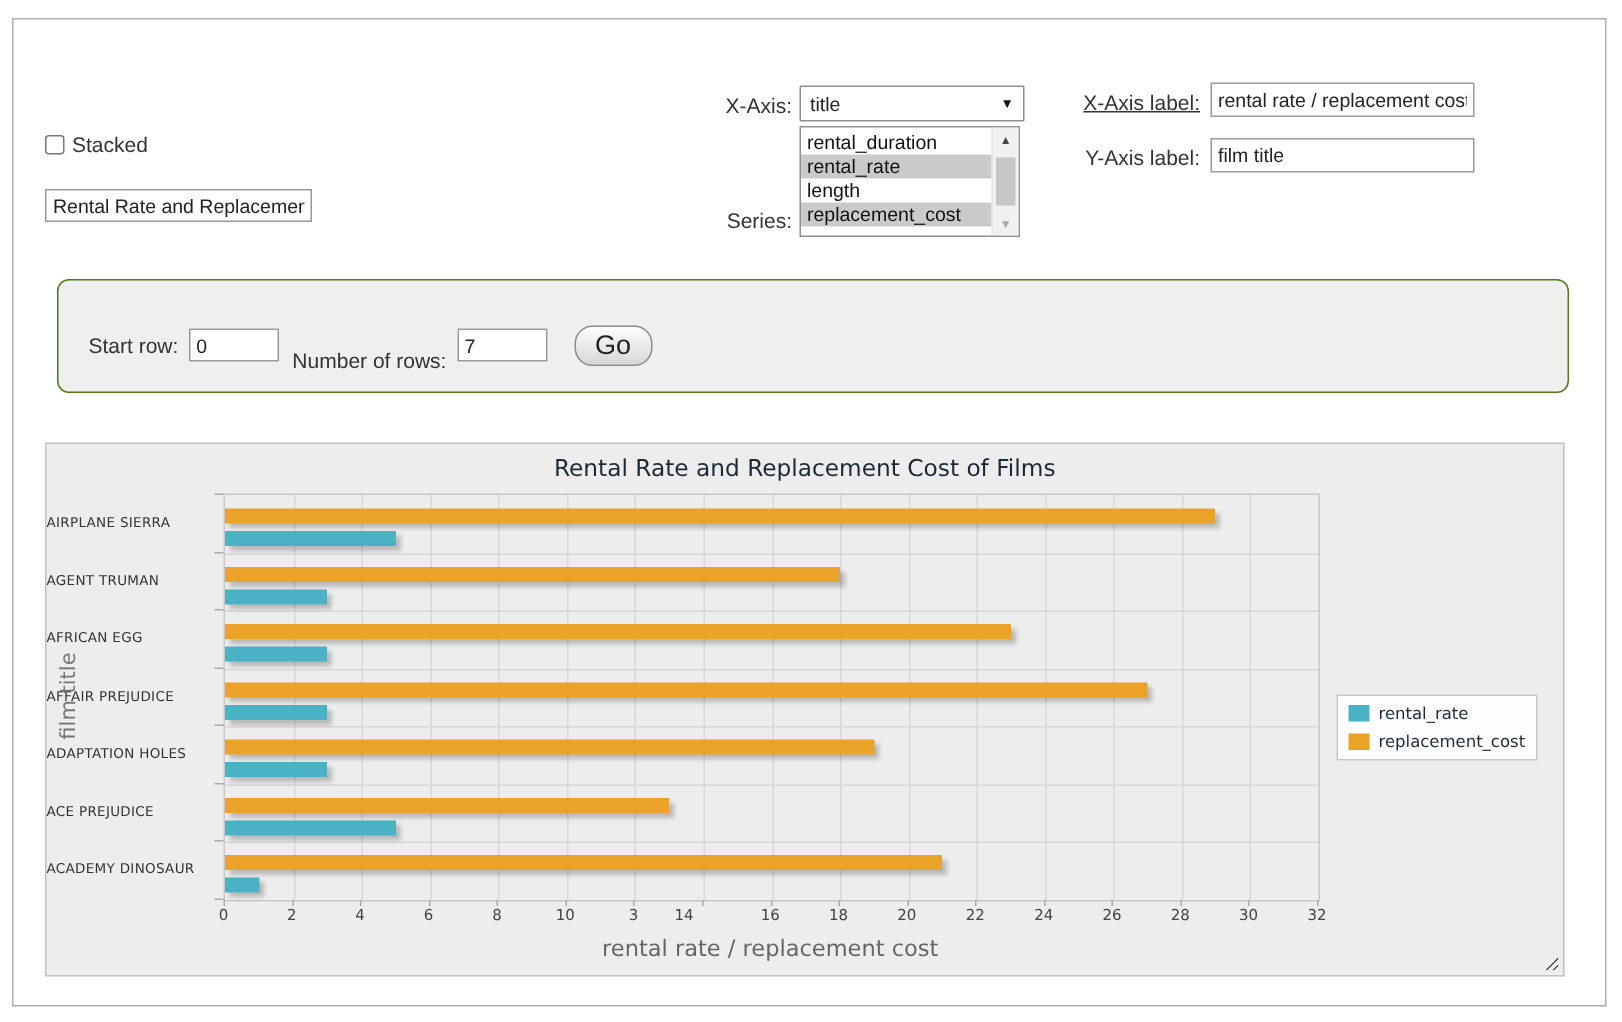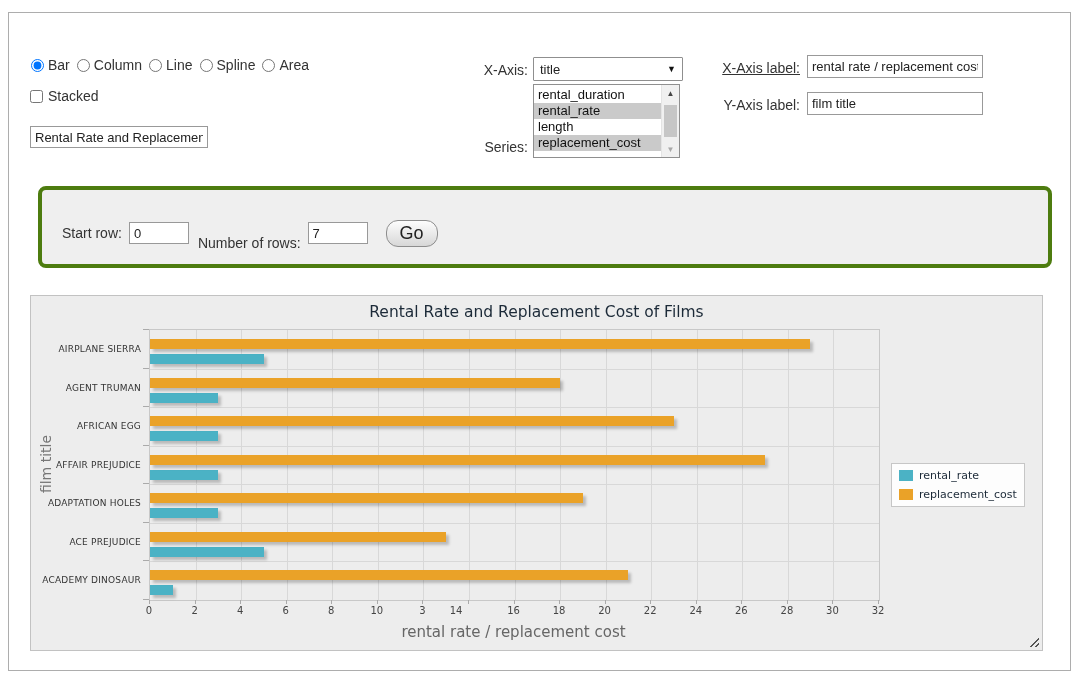--- a/index.html
+++ b/index.html
@@ -40,36 +40,36 @@
   .lb-btn { position:absolute; left:0; width:17px; height:14px; display:flex; align-items:center; justify-content:center; font-size:8px; }
   .lb-up { top:1px; color:#444; }
   .lb-down { bottom:1px; color:#a8a8a8; }
   .lb-thumb { position:absolute; left:2px; width:13px; top:20px; height:32px; background:#c6c6c6; }
 
   .axis-input { position:absolute; left:807px; width:166px; height:17px; }
   #xal-input { top:55px; }
   #yal-input { top:92px; }
 
   .panel { position:absolute; left:38px; top:186px; width:1006px; height:74px; background:#efefef;
-    border:4px solid #4d7c0f; border-radius:8px; }
+    border:1px solid #4d7c0f; border-radius:8px; }
   .panel-row { position:absolute; left:20px; top:25px; display:flex; align-items:center; font-size:14px; color:#333; }
   .panel-row .gap1 { margin-left:9px;margin-top:20px; }
   .small-input { width:50px; height:16px; margin-left:7px; }
   .go-btn { margin-left:18px; width:38px; height:23px; border:1px solid #8d8d8d; border-radius:12px;
     background:linear-gradient(#fdfdfd,#d7d7d7); font-size:18px; color:#222; font-family:inherit;
     display:flex; align-items:center; justify-content:center; cursor:default; }
 
   .chart { position:absolute; left:30px; top:295px; width:1011px; height:354px; background:#ededed;
     border:1px solid #c2c2c2; font-family:"DejaVu Sans", sans-serif; }
   .chart-title { position:absolute; left:0; right:0; top:7px; text-align:center; font-size:15.5px; color:#1c2a38; }
   .plot { position:absolute; left:118px; top:33px; width:729px; height:270px; border:1px solid #c8c8c8; }
   .gridline-v { position:absolute; top:0; bottom:0; width:1px; background:#d8d8d8; }
   .gridline-h { position:absolute; left:0; right:0; height:1px; background:#d8d8d8; }
   .bar { position:absolute; left:0; height:10px; box-shadow:3px 3px 3px rgba(0,0,0,0.22); }
-  .cat-label { position:absolute; left:0; width:110px; text-align:right; font-size:9px; color:#333; letter-spacing:0.2px; }
+  .cat-label { position:absolute; left:0; width:110px; font-size:9px; color:#333; letter-spacing:0.2px; }
   .ytick { position:absolute; left:112px; width:6px; height:1px; background:#aaa; }
   .xtick-mark { position:absolute; top:304px; width:1px; height:4px; background:#aaa; }
   .xtick-label { position:absolute; top:309px; width:36px; text-align:center; font-size:10px; color:#444; }
   .x-axis-label { position:absolute; top:327px; left:118px; width:729px; text-align:center; font-size:15px; color:#666; }
   .y-axis-label { position:absolute; left:-45px; top:160px; width:120px; height:16px; text-align:center;
     transform:rotate(-90deg); font-size:14px; color:#777; }
   .chart-legend { position:absolute; left:860px; top:167px; background:#fdfdfd; border:1px solid #c6c6c6;
     padding:5px 7px; display:flex; flex-direction:column; gap:6px; }
   .legend-row { display:flex; align-items:center; gap:6px; }
   .legend-swatch { width:14px; height:11px; display:inline-block; }
@@ -77,42 +77,20 @@
   .resize-handle { position:absolute; right:3px; bottom:3px; width:12px; height:12px;
     background:repeating-linear-gradient(135deg,#555 0 1px,transparent 1px 3.5px);
     clip-path:polygon(100% 0,100% 100%,0 100%); }
 </style>
 </head>
 <body>
 
 <div class="page">
   <div class="fs"></div>
 
-  <div class="radio-row">
-      <label class="radio-item">
-        <input type="radio" name="chartType" checked="" style="">
-        <span>Bar</span>
-      </label>
-      <label class="radio-item">
-        <input type="radio" name="chartType" style="">
-        <span>Column</span>
-      </label>
-      <label class="radio-item">
-        <input type="radio" name="chartType" style="">
-        <span>Line</span>
-      </label>
-      <label class="radio-item">
-        <input type="radio" name="chartType" style="">
-        <span>Spline</span>
-      </label>
-      <label class="radio-item">
-        <input type="radio" name="chartType" style="">
-        <span>Area</span>
-      </label>
-    </div>
 
   <label class="stacked-row">
     <input type="checkbox" style="">
     <span>Stacked</span>
   </label>
 
   <input class="text-input title-input" value="Rental Rate and Replacement Cost of Films" style="">
 
   <div class="lbl-right" id="xaxis-lbl">X-Axis:</div>
   <div class="select">

